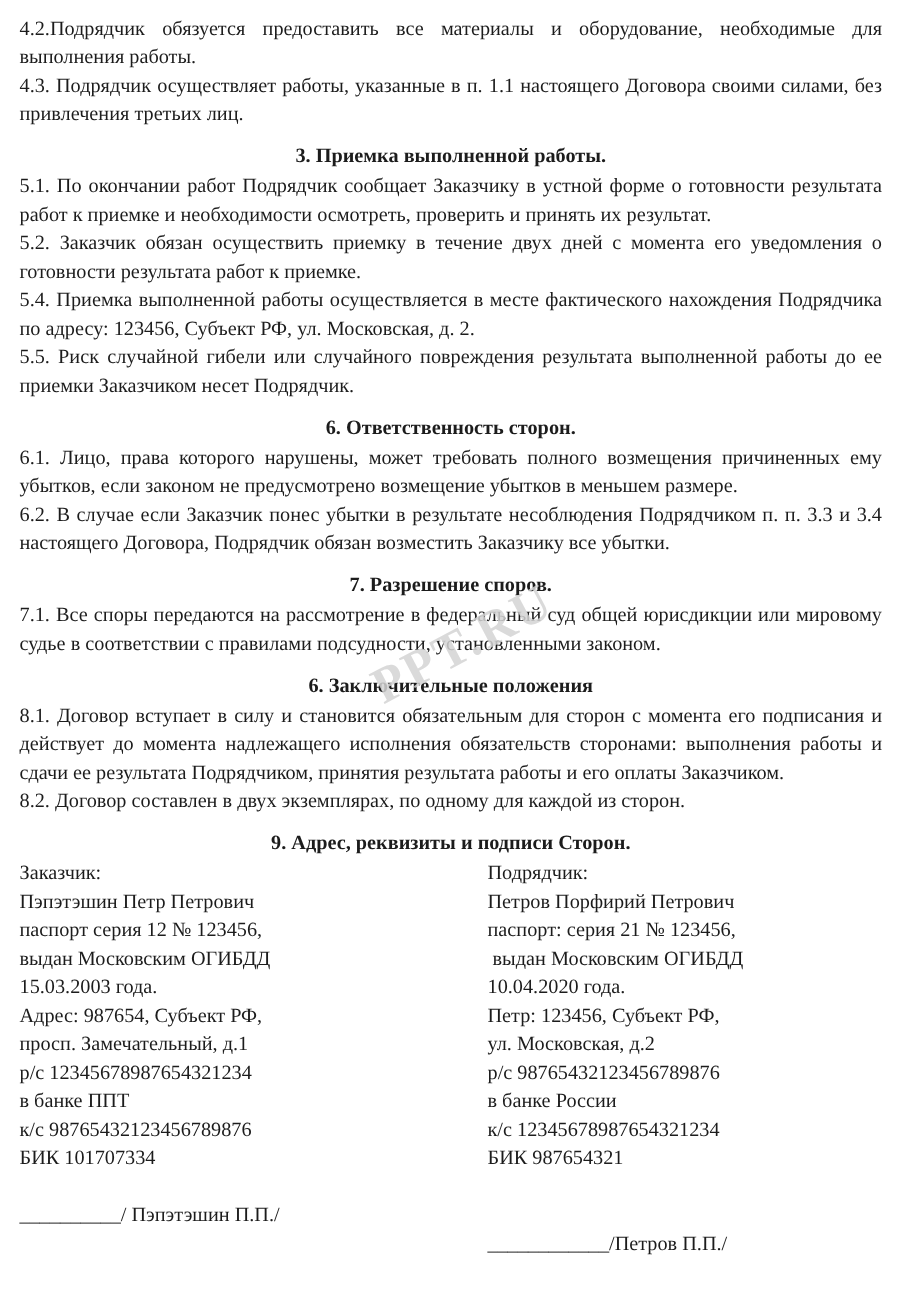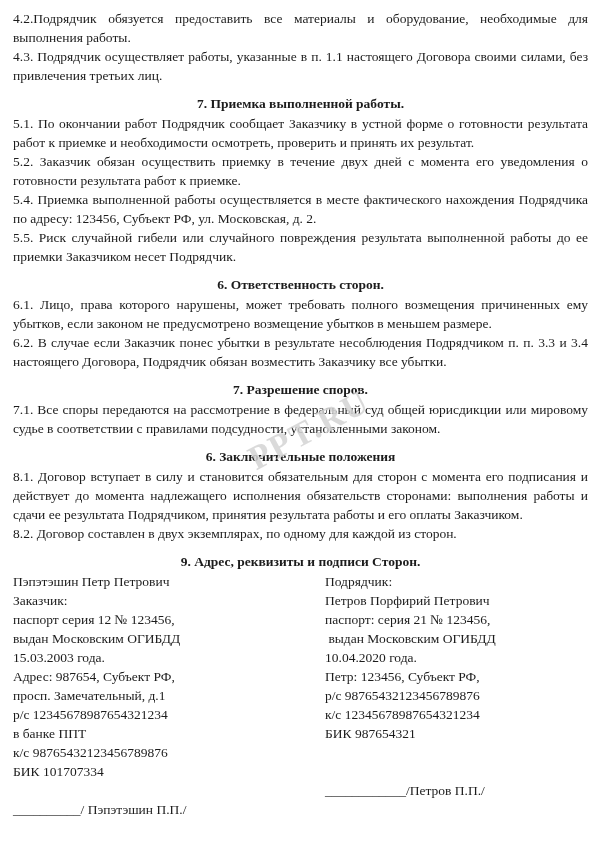--- a/index.html
+++ b/index.html
@@ -69,59 +69,61 @@
     user-select: none;
   }
 </style>
 </head>
 <body>
 
 <div class="page">
   <div id="contract-body">
       <p class="para">4.2.Подрядчик обязуется предоставить все материалы и оборудование, необходимые для выполнения работы.</p>
       <p class="para">4.3. Подрядчик осуществляет работы, указанные в п. 1.1 настоящего Договора своими силами, без привлечения третьих лиц.</p>
-      <h3 class="sec">7. Приемка выполненной работы.</h3>
+      <h3 class="sec">3. Приемка выполненной работы.</h3>
       <p class="para">5.1. По окончании работ Подрядчик сообщает Заказчику в устной форме о готовности результата работ к приемке и необходимости осмотреть, проверить и принять их результат.</p>
       <p class="para">5.2. Заказчик обязан осуществить приемку в течение двух дней с момента его уведомления о готовности результата работ к приемке.</p>
       <p class="para">5.4. Приемка выполненной работы осуществляется в месте фактического нахождения Подрядчика по адресу: 123456, Субъект РФ, ул. Московская, д. 2.</p>
       <p class="para">5.5. Риск случайной гибели или случайного повреждения результата выполненной работы до ее приемки Заказчиком несет Подрядчик.</p>
       <h3 class="sec">6. Ответственность сторон.</h3>
       <p class="para">6.1. Лицо, права которого нарушены, может требовать полного возмещения причиненных ему убытков, если законом не предусмотрено возмещение убытков в меньшем размере.</p>
       <p class="para">6.2. В случае если Заказчик понес убытки в результате несоблюдения Подрядчиком п. п. 3.3 и 3.4 настоящего Договора, Подрядчик обязан возместить Заказчику все убытки.</p>
       <h3 class="sec">7. Разрешение споров.</h3>
       <p class="para">7.1. Все споры передаются на рассмотрение в федеральный суд общей юрисдикции или мировому судье в соответствии с правилами подсудности, установленными законом.</p>
       <h3 class="sec">6. Заключительные положения</h3>
       <p class="para">8.1. Договор вступает в силу и становится обязательным для сторон с момента его подписания и действует до момента надлежащего исполнения обязательств сторонами: выполнения работы и сдачи ее результата Подрядчиком, принятия результата работы и его оплаты Заказчиком.</p>
       <p class="para">8.2. Договор составлен в двух экземплярах, по одному для каждой из сторон.</p>
       <h3 class="sec">9. Адрес, реквизиты и подписи Сторон.</h3>
     </div>
   <div class="req-columns">
     <div class="req-col left" id="req-left">
+        <div class="line">Заказчик:</div>
         <div class="line">Пэпэтэшин Петр Петрович</div>
-        <div class="line">Заказчик:</div>
         <div class="line">паспорт серия 12 № 123456,</div>
         <div class="line">выдан Московским ОГИБДД</div>
         <div class="line">15.03.2003 года.</div>
         <div class="line">Адрес: 987654, Субъект РФ,</div>
         <div class="line">просп. Замечательный, д.1</div>
         <div class="line">р/с 12345678987654321234</div>
         <div class="line">в банке ППТ</div>
         <div class="line">к/с 98765432123456789876</div>
         <div class="line">БИК 101707334</div>
         <div class="line"></div>
         <div class="line signature">__________/ Пэпэтэшин П.П./</div>
       </div>
     <div class="req-col right" id="req-right">
         <div class="line">Подрядчик:</div>
         <div class="line">Петров Порфирий Петрович</div>
         <div class="line">паспорт: серия 21 № 123456,</div>
         <div class="line"> выдан Московским ОГИБДД</div>
         <div class="line">10.04.2020 года.</div>
         <div class="line">Петр: 123456, Субъект РФ,</div>
+        <div class="line">ул. Московская, д.2</div>
         <div class="line">р/с 98765432123456789876</div>
+        <div class="line">в банке России</div>
         <div class="line">к/с 12345678987654321234</div>
         <div class="line">БИК 987654321</div>
         <div class="line"></div>
         <div class="line"></div>
         <div class="line signature">____________/Петров П.П./</div>
       </div>
   </div>
   <div class="watermark">PPT.RU</div>
 </div>
 

